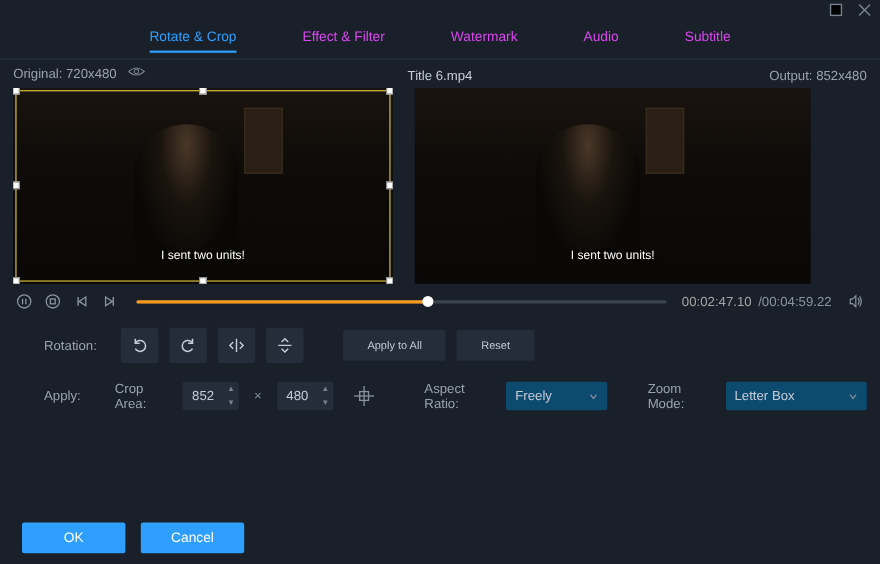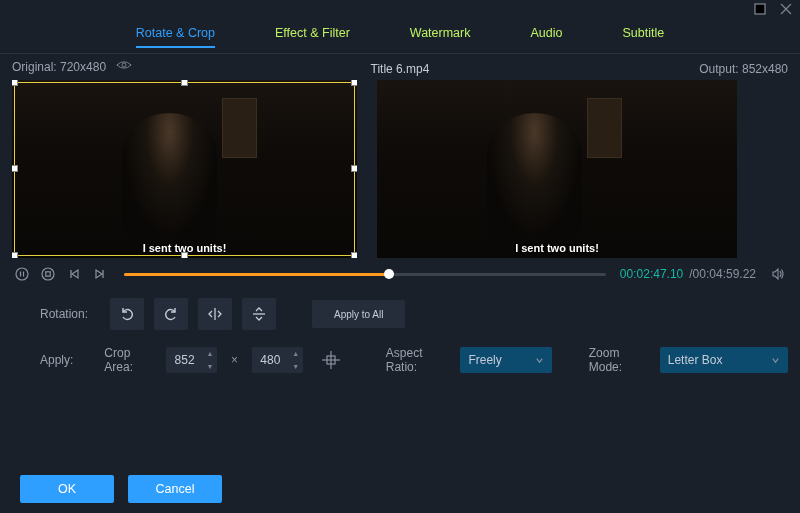--- a/index.html
+++ b/index.html
@@ -1,40 +1,40 @@
 <!DOCTYPE html>
 <html><head>
 <meta charset="utf-8">
 <style>
 *{box-sizing:border-box;margin:0;padding:0;font-family:-apple-system,BlinkMacSystemFont,"Segoe UI",Arial,sans-serif}
 body{background:#1a2029;color:#9aa2b0;font-size:12px;width:800px;height:513px;overflow:hidden}
 .titlebar{height:20px;display:flex;justify-content:flex-end;align-items:center;padding:0 8px;gap:14px}
 .titlebar svg{stroke:#7a828e;width:12px;height:12px}
 .tabs{display:flex;height:34px;align-items:center;justify-content:center;gap:60px;border-bottom:1px solid #2a3240}
-.tab{color:#bef264;cursor:pointer;padding-bottom:6px;border-bottom:2px solid transparent;font-size:12.5px}
+.tab{color:#d946ef;cursor:pointer;padding-bottom:6px;border-bottom:2px solid transparent;font-size:12.5px}
 .tab.active{color:#2e9fff;border-bottom:2px solid #2e9fff}
 .header-row{display:flex;align-items:flex-end;height:22px;padding:0 12px;position:relative}
 .hdr-left{display:flex;align-items:center;gap:10px}
 .hdr-center{position:absolute;left:50%;transform:translateX(-50%);color:#c5ccd8}
 .hdr-right{margin-left:auto}
 .previews{display:flex;padding:4px 12px 0 12px;gap:20px}
 .preview-box{position:relative;width:345px;height:178px;background:#0c1018;overflow:hidden}
 .video-scene{position:absolute;inset:0;background:linear-gradient(to bottom,#1a1410 0%,#0e0b08 40%,#0a0806 100%)}
 .window-rect{position:absolute;top:18px;left:210px;width:35px;height:60px;background:#2a1f14;border:1px solid #3a2e20}
 .figure{position:absolute;bottom:20px;left:110px;width:95px;height:125px;background:radial-gradient(ellipse at 50% 15%,#4a3828 0%,#1a140e 35%,#0a0806 70%);border-radius:50% 50% 10% 10% / 35% 35% 10% 10%}
-.subtitle-text{position:absolute;bottom:4px;left:50%;transform:translateX(-50%);color:#fff;font-size:11px;font-weight:700;white-space:nowrap;text-shadow:0 0 3px #000}
+.subtitle-text{position:absolute;bottom:20px;left:50%;transform:translateX(-50%);color:#fff;font-size:11px;font-weight:400;white-space:nowrap;text-shadow:0 0 3px #000}
 .crop-frame{position:absolute;border:1px solid #e6d040;pointer-events:none}
 .handle{position:absolute;width:7px;height:7px;background:#fff;border:1px solid #888}
 .controls{display:flex;align-items:center;padding:6px 12px;gap:6px}
 .ctrl-btn{width:20px;height:20px;display:flex;align-items:center;justify-content:center;cursor:pointer}
 .ctrl-btn svg{stroke:#8a92a0;fill:none;width:14px;height:14px}
 .slider{flex:1;height:3px;background:#3a424e;position:relative;margin:0 8px;border-radius:2px}
 .slider-fill{position:absolute;left:0;top:0;bottom:0;width:55%;background:#ff9a1f;border-radius:2px}
 .slider-thumb{position:absolute;left:55%;top:50%;transform:translate(-50%,-50%);width:10px;height:10px;background:#fff;border-radius:50%}
-.time-cur{color:#14b8a6}
+.time-cur{color:#a3a3a3}
 .time-dur{color:#8a92a0}
 .vol-icon{margin-left:6px}
 .section{display:flex;align-items:center;padding:8px 12px 8px 40px;gap:10px}
 .sec-label{width:60px;color:#9aa2b0;font-size:12px}
 .icon-btn{width:34px;height:32px;background:#252d3a;display:flex;align-items:center;justify-content:center;cursor:pointer;border-radius:2px}
 .icon-btn svg{stroke:#c5ccd8;fill:none;width:16px;height:16px}
 .text-btn{height:28px;background:#252d3a;padding:0 22px;display:flex;align-items:center;cursor:pointer;border-radius:2px;color:#c5ccd8;font-size:10px}
 .fld-label{color:#9aa2b0;font-size:12px}
 .num-input{width:56px;height:26px;background:#252d3a;display:flex;align-items:center;border-radius:2px}
 .num-input span{flex:1;text-align:center;color:#c5ccd8}
@@ -173,20 +173,21 @@
     </div>
   <div class="icon-btn">
       <svg viewBox="0 0 16 16">
         <line x1="2" y1="8" x2="14" y2="8" stroke-width="1.3"></line>
         <path d="M5 5 L8 2 L11 5" stroke-width="1.3"></path>
         <path d="M5 11 L8 14 L11 11" stroke-width="1.3"></path>
       </svg>
     </div>
   <div style="width:16px"></div>
   <div class="text-btn">Apply to All</div>
+  <div class="text-btn">Reset</div>
 </div>
 
 <div class="section">
   <div class="sec-label">Apply:</div>
   <span class="fld-label">Crop Area:</span>
   <div class="num-input">
       <span>852</span>
       <div class="num-spin">
         <div>▲</div>
         <div>▼</div>

